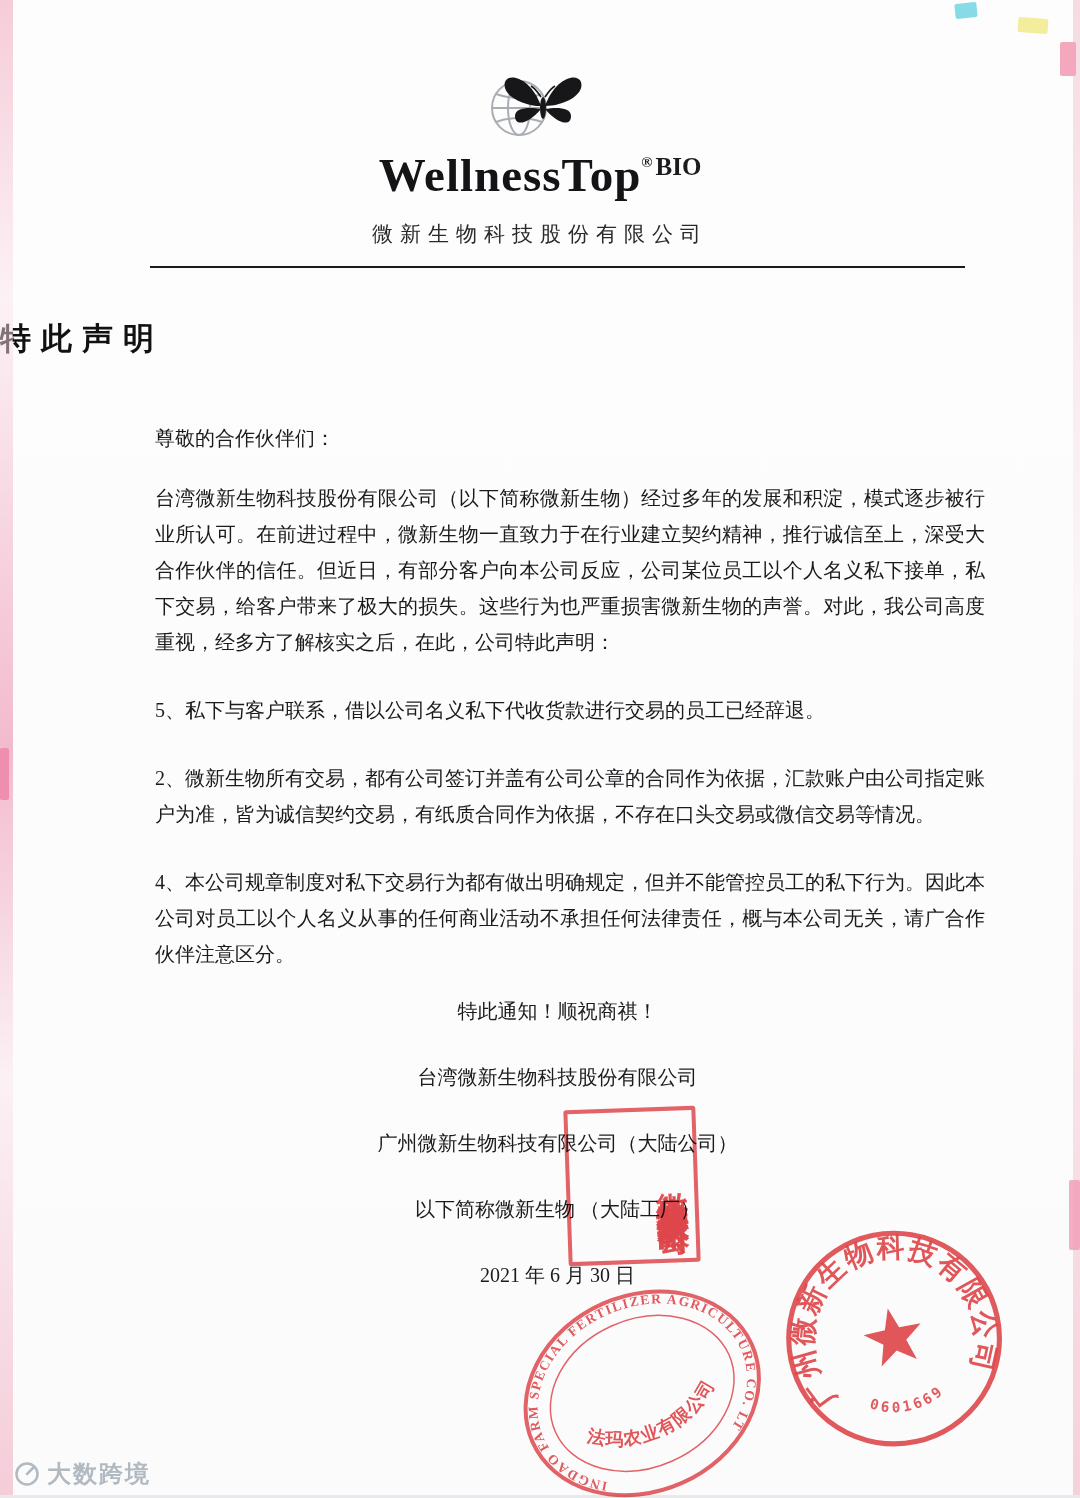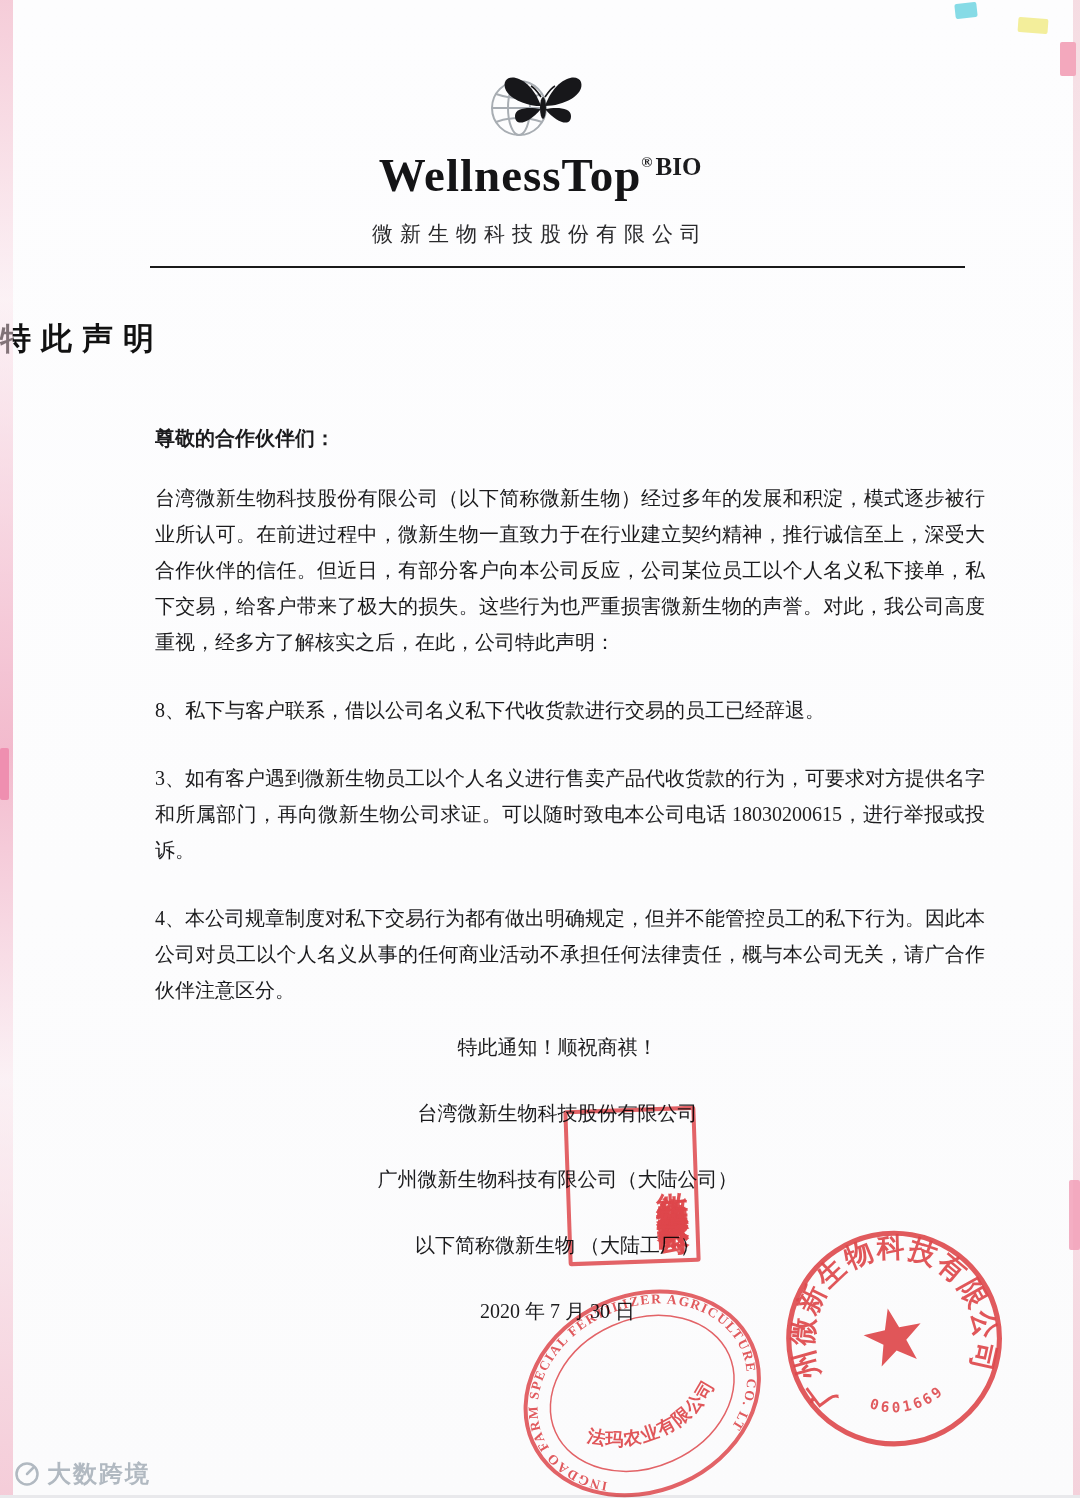--- a/index.html
+++ b/index.html
@@ -53,21 +53,21 @@
     color: #111;
   }
   .content {
     margin: 60px 95px 0 155px;
     font-size: 20px;
     line-height: 36px;
     text-align: justify;
     color:#1b1b1d;
   }
   .content p { margin: 0; }
-  .salutation { font-weight: 700; }
+  .salutation { font-weight: 400; }
   .body-para { margin-top: 24px !important; }
   .list-item { margin-top: 32px !important; }
 
   .closing-block {
     margin: 24px 120px 0 155px;
     text-align: center;
     font-size: 20px;
     line-height: 30px;
     color:#1b1b1d;
   }
@@ -143,31 +143,31 @@
     </div>
     <div class="company-cn">微新生物科技股份有限公司</div>
   </header>
   <div class="rule"></div>
 
   <h1 class="doc-title">特此声明</h1>
 
   <main class="content">
     <p class="salutation">尊敬的合作伙伴们：</p>
     <p class="body-para">台湾微新生物科技股份有限公司（以下简称微新生物）经过多年的发展和积淀，模式逐步被行业所认可。在前进过程中，微新生物一直致力于在行业建立契约精神，推行诚信至上，深受大合作伙伴的信任。但近日，有部分客户向本公司反应，公司某位员工以个人名义私下接单，私下交易，给客户带来了极大的损失。这些行为也严重损害微新生物的声誉。对此，我公司高度重视，经多方了解核实之后，在此，公司特此声明：</p>
-    <p class="list-item">8、私下与客户联系，借以公司名义私下代收货款进行交易的员工已经辞退。</p>
-    <p class="list-item">3、如有客户遇到微新生物员工以个人名义进行售卖产品代收货款的行为，可要求对方提供名字和所属部门，再向微新生物公司求证。可以随时致电本公司电话 18030200615，进行举报或投诉。</p>
+    <p class="list-item">5、私下与客户联系，借以公司名义私下代收货款进行交易的员工已经辞退。</p>
+    <p class="list-item">2、微新生物所有交易，都有公司签订并盖有公司公章的合同作为依据，汇款账户由公司指定账户为准，皆为诚信契约交易，有纸质合同作为依据，不存在口头交易或微信交易等情况。</p>
     <p class="list-item">4、本公司规章制度对私下交易行为都有做出明确规定，但并不能管控员工的私下行为。因此本公司对员工以个人名义从事的任何商业活动不承担任何法律责任，概与本公司无关，请广合作伙伴注意区分。</p>
   </main>
 
   <section class="closing-block">
     <p>特此通知！顺祝商祺！</p>
     <p>台湾微新生物科技股份有限公司</p>
     <p>广州微新生物科技有限公司（大陆公司）</p>
     <p>以下简称微新生物 （大陆工厂）</p>
-    <p>2020 年 7 月 30 日</p>
+    <p>2021 年 6 月 30 日</p>
   </section>
 
   <div class="stamp stamp-square">微新生物科技股份有限公司</div>
 
   <div class="stamp stamp-round">
     <svg width="225" height="225" viewBox="0 0 220 220">
       <g fill="none" stroke="#de3438" stroke-opacity="0.9">
         <circle cx="110" cy="110" r="103" stroke-width="5"></circle>
       </g>
       <polygon points="110,80 117.1,100.3 138.5,100.7 121.4,113.7 127.6,134.3 110,122 92.4,134.3 98.6,113.7 81.5,100.7 102.9,100.3" fill="#de3438" fill-opacity="0.92"></polygon>

